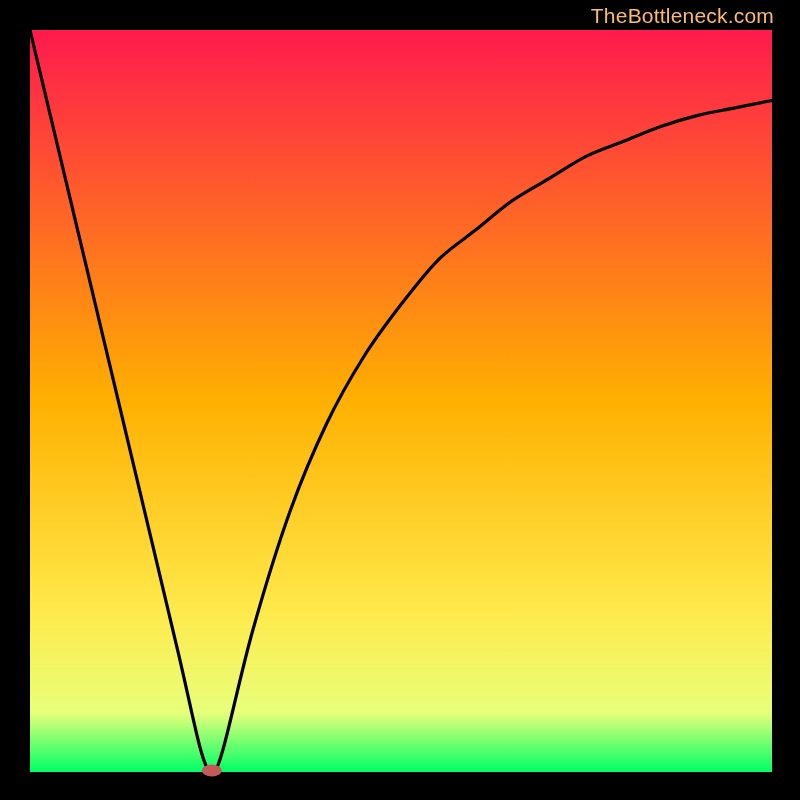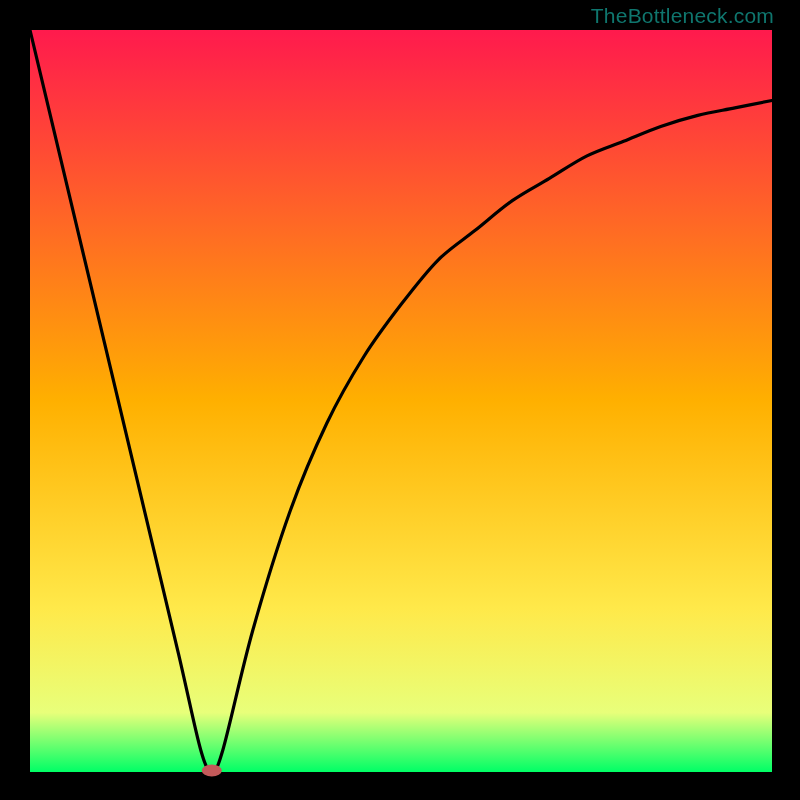--- a/index.html
+++ b/index.html
@@ -16,21 +16,21 @@
     width: 800px;
     height: 800px;
   }
   svg {
     display: block;
   }
   .credit {
     position: absolute;
     top: 4px;
     right: 26px;
-    color: #0f766e;
+    color: #fdba74;
     font-size: 21px;
     letter-spacing: 0.2px;
     user-select: none;
   }
 </style>
 </head>
 <body>
 
 <div class="stage">
   <svg id="chart-svg" width="800" height="800" viewBox="0 0 800 800">

